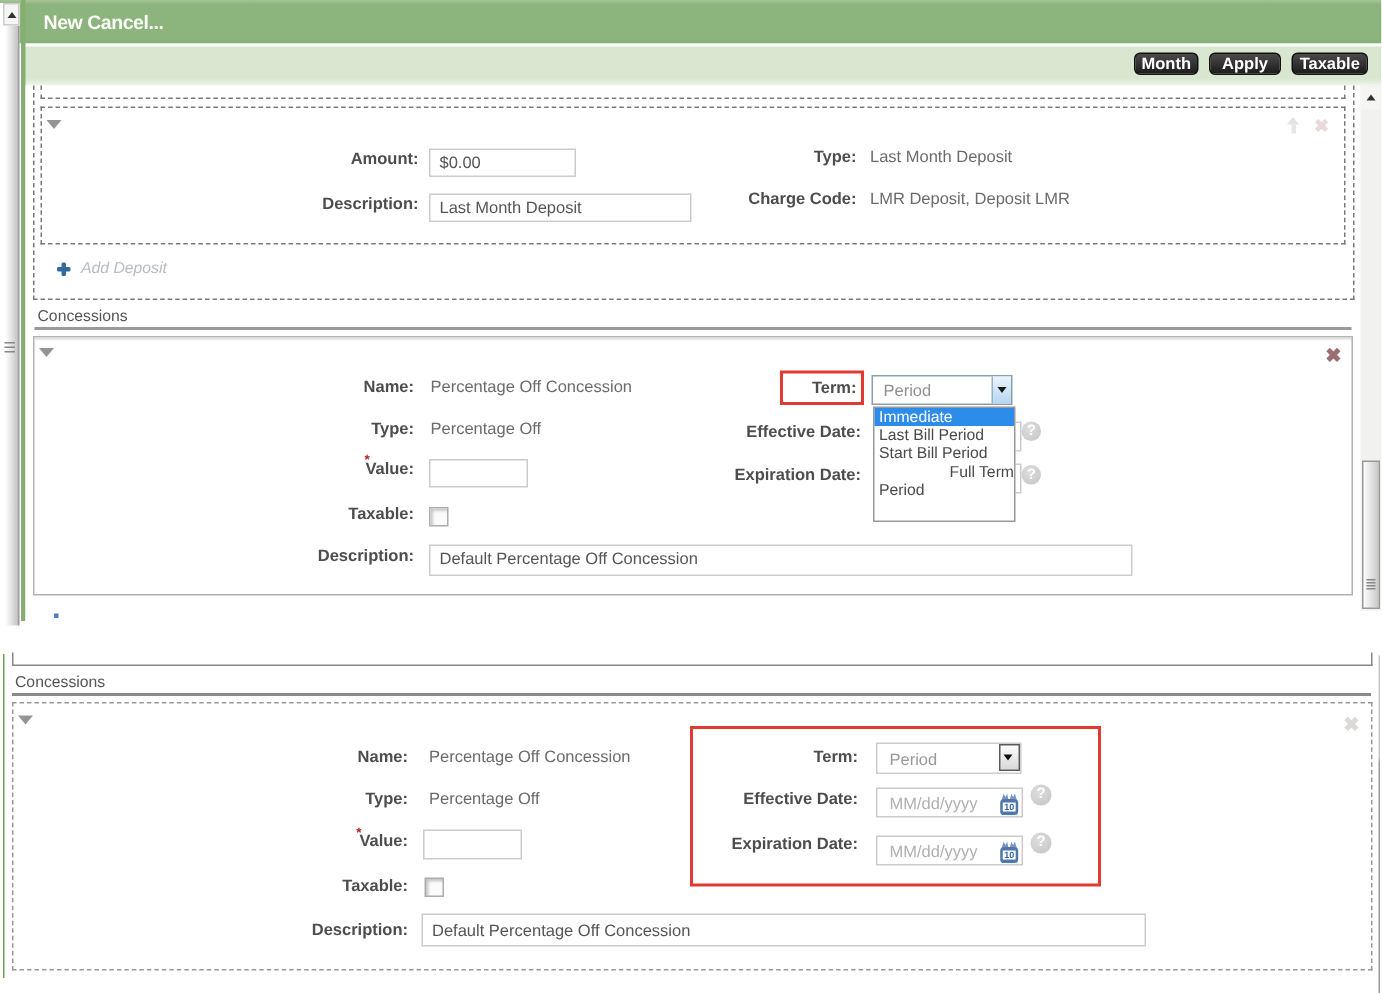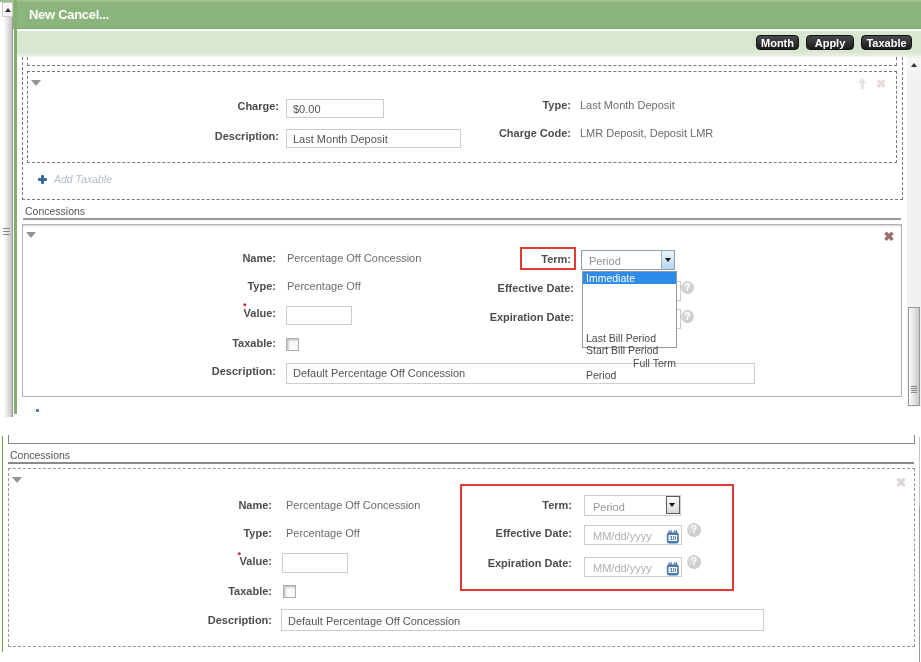--- a/index.html
+++ b/index.html
@@ -41,35 +41,35 @@
 
 <div class="abs" style="left:27px;top:71px;width:868px;height:90px;border:1px dashed #7a7a7a;"></div>
 
 <div class="tri" style="left:31px;top:80px;"></div>
 <div class="abs" style="left:858px;top:78px;width:8px;height:11px;">
   <div style="position:absolute;left:0;top:0;width:0;height:0;border-left:4px solid transparent;border-right:4px solid transparent;border-bottom:5px solid #e2e2e2;"></div>
   <div style="position:absolute;left:2.5px;top:4px;width:3px;height:7px;background:#e6e6e6;"></div>
 </div>
 <div class="abs" style="left:876px;top:77px;font-size:12px;color:#ead9d9;font-weight:bold;">✖</div>
 
-<div class="lbl" style="left:179px;top:100px;width:100px;">Charge:</div>
+<div class="lbl" style="left:179px;top:100px;width:100px;">Amount:</div>
 <div class="inp" style="left:286px;top:99px;width:98px;height:19px;">$0.00</div>
 <div class="lbl" style="left:179px;top:129.5px;width:100px;">Description:</div>
 <div class="inp" style="left:286px;top:128.5px;width:175px;height:19px;">Last Month Deposit</div>
 
 <div class="lbl" style="left:471px;top:98.5px;width:100px;">Type:</div>
 <div class="val" style="left:580px;top:99px;">Last Month Deposit</div>
 <div class="lbl" style="left:471px;top:126.5px;width:100px;">Charge Code:</div>
 <div class="val" style="left:580px;top:127px;">LMR Deposit, Deposit LMR</div>
 
 <div class="abs" style="left:37.5px;top:175px;width:9px;height:9px;">
   <div style="position:absolute;left:0;top:3px;width:9px;height:3px;background:#336a9e;border-radius:1px;"></div>
   <div style="position:absolute;left:3px;top:0;width:3px;height:9px;background:#336a9e;border-radius:1px;"></div>
 </div>
-<div class="abs" style="left:54px;top:173px;font-size:10.5px;font-style:italic;color:#b4bcc4;">Add Taxable</div>
+<div class="abs" style="left:54px;top:173px;font-size:10.5px;font-style:italic;color:#b4bcc4;">Add Deposit</div>
 
 <div class="abs" style="left:25px;top:204.5px;font-size:10.5px;color:#555;">Concessions</div>
 <div class="abs" style="left:23px;top:218px;width:878px;height:2px;background:#9a9a9a;"></div>
 
 <div class="abs" style="left:22px;top:224px;width:878px;height:171px;border:1px solid #b3b3b3;box-shadow:inset 0 2px 2px -1px rgba(0,0,0,0.18);"></div>
 <div class="tri" style="left:26px;top:232px;"></div>
 <div class="abs" style="left:883.5px;top:229px;font-size:13px;color:#9b6f6f;font-weight:bold;">✖</div>
 
 <div class="lbl" style="left:176px;top:252px;width:100px;">Name:</div>
 <div class="val" style="left:287px;top:252px;">Percentage Off Concession</div>
@@ -96,21 +96,21 @@
 
 <div class="abs" style="left:581px;top:249.5px;width:94px;height:20px;border:1px solid #8ba0ad;background:#fff;box-sizing:border-box;">
   <div class="abs" style="left:7px;top:4px;font-size:11px;color:#909090;">Period</div>
   <div class="abs" style="right:0;top:0;width:13px;height:18px;background:linear-gradient(#eaf4fc,#b4d7f0);border-left:1px solid #9ab2c0;box-sizing:border-box;">
     <div style="position:absolute;left:2.5px;top:7px;width:0;height:0;border-left:3.5px solid transparent;border-right:3.5px solid transparent;border-top:4px solid #1a1a1a;"></div>
   </div>
 </div>
 
 <div class="abs" style="left:582px;top:271px;width:95px;height:77px;background:#fff;border:1px solid #999;box-sizing:border-box;font-size:10.5px;color:#4a4a4a;">
   <div style="height:12.2px;line-height:12.2px;padding-left:3px;background:#2d8cea;color:#fff;">Immediate</div>
-  <div style="height:12.2px;line-height:12.2px;padding-left:3px;margin-top:48px;">Last Bill Period</div>
+  <div style="height:12.2px;line-height:12.2px;padding-left:3px;">Last Bill Period</div>
   <div style="height:12.2px;line-height:12.2px;padding-left:3px;">Start Bill Period</div>
   <div style="height:12.2px;line-height:12.2px;padding-left:3px;text-align:right;">Full Term</div>
   <div style="height:12.2px;line-height:12.2px;padding-left:3px;">Period</div>
 </div>
 
 <div class="abs" style="left:36px;top:409px;width:3px;height:3px;background:#4a84c4;"></div>
 
 <div class="abs" style="left:0;top:2px;width:13px;height:415px;background:#fff;"></div>
 <div class="abs" style="left:2px;top:17px;width:11px;height:400px;background:linear-gradient(to right,#ffffff 15%,#d9d9d9 70%,#c0c0c0 100%);border-right:1px solid #9a9a9a;box-sizing:border-box;"></div>
 <div class="abs" style="left:2px;top:2px;width:11px;height:15px;background:#f5f5f4;border:1px solid #ccc;box-sizing:border-box;">

